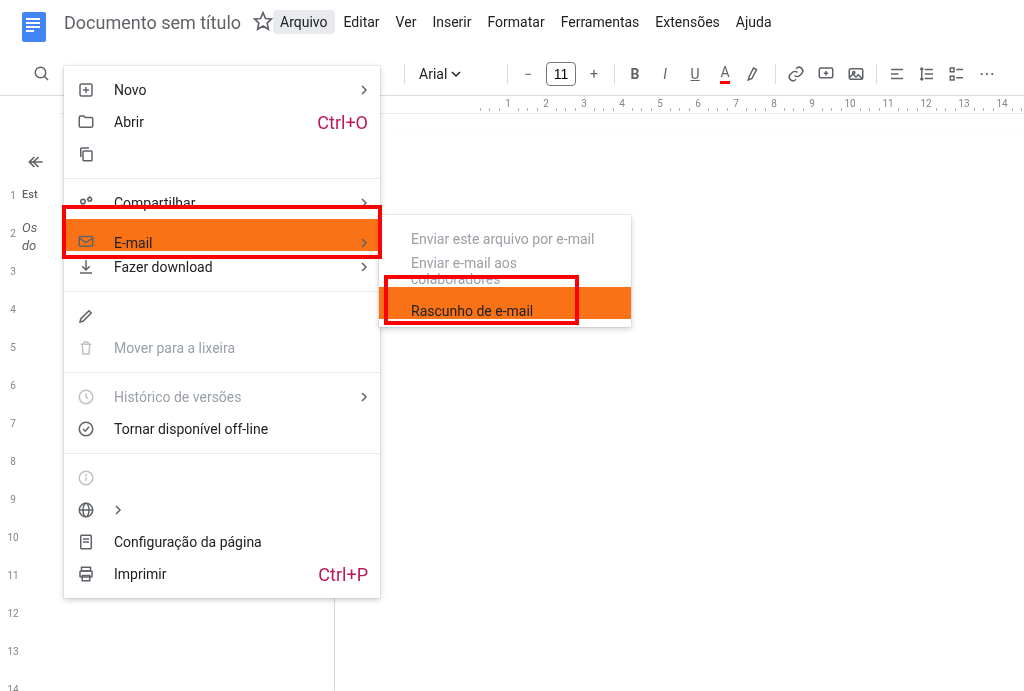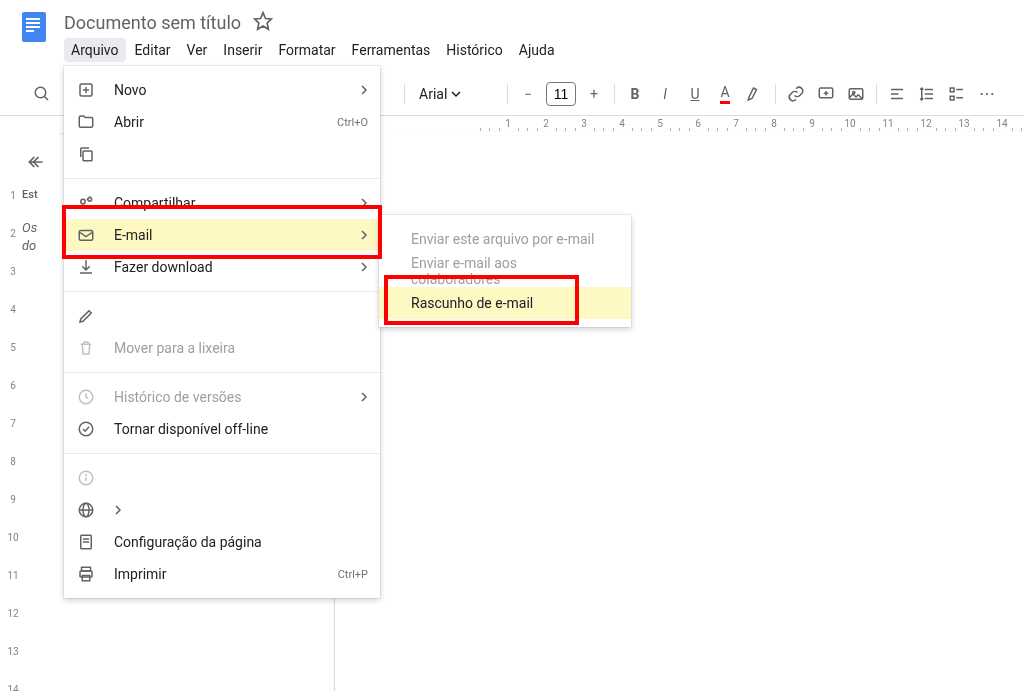--- a/index.html
+++ b/index.html
@@ -2,21 +2,21 @@
 <html><head>
 <meta charset="utf-8">
 <style>
 * { margin: 0; padding: 0; box-sizing: border-box; }
 body { font-family: 'Google Sans', Roboto, Arial, sans-serif; font-size: 14px; color: #202124; background: #fff; overflow: hidden; width: 1024px; height: 691px; position: relative; }
 
 
 .header { display: flex; align-items: flex-start; padding: 8px 16px 0 16px; gap: 12px; }
 .logo { width: 36px; height: 36px; display: flex; align-items: center; justify-content: center; }
 .logo svg { width: 36px; height: 36px; }
-.title-area { display: flex; flex-direction: column; gap: 0; flex: 1; }
+.title-area { display: flex; flex-direction: row; gap: 0; flex: 1; }
 .title-row { display: flex; align-items: center; gap: 12px; height: 28px; }
 .doc-title { font-size: 18px; color: #5f6368; font-weight: 400; }
 .star-icon { color: #5f6368; cursor: pointer; }
 
 
 .menubar { display: flex; gap: 2px; height: 28px; align-items: center; }
 .menubar-item { padding: 4px 7px; font-size: 14px; color: #202124; border-radius: 4px; cursor: pointer; }
 .menubar-item.active { background: #e8eaed; }
 
 
@@ -41,26 +41,26 @@
 
 
 .side-panel { position: absolute; left: 22px; top: 148px; width: 280px; }
 .back-btn { width: 28px; height: 28px; display: flex; align-items: center; justify-content: center; color: #5f6368; cursor: pointer; }
 .side-label { font-size: 11px; font-weight: 500; color: #5f6368; margin-top: 12px; }
 .side-text { font-size: 13px; color: #5f6368; font-style: italic; margin-top: 18px; line-height: 1.4; }
 
 
 .dropdown { position: absolute; left: 64px; top: 66px; width: 316px; background: #fff; border-radius: 0; box-shadow: 0 2px 6px rgba(0,0,0,0.2), 0 0 0 1px rgba(0,0,0,0.05); padding: 8px 0; z-index: 100; }
 .menu-item { display: flex; align-items: center; height: 32px; padding: 0 12px; cursor: pointer; gap: 18px; color: #202124; font-size: 14px; position: relative; }
-.menu-item.hover { background: #fef9c3; }
+.menu-item.hover { background: #f97316; align-items: flex-end; }
 .menu-item.disabled { color: #9aa0a6; cursor: default; }
 .menu-item .mi-icon { width: 20px; height: 20px; display: flex; align-items: center; justify-content: center; color: #5f6368; }
 .menu-item.disabled .mi-icon { color: #bdc1c6; }
 .menu-item .mi-label { flex: 1; }
-.menu-item .mi-shortcut { color: #737373; font-size: 11px; margin-left: 24px; }
+.menu-item .mi-shortcut { color: #be185d; font-size: 18px; margin-left: 24px; }
 .menu-item .mi-chevron { color: #5f6368; }
 .menu-sep { height: 1px; background: #e8eaed; margin: 8px 0; }
 
 
 .submenu { position: absolute; left: 379px; top: 215px; width: 252px; background: #fff; box-shadow: 0 2px 6px rgba(0,0,0,0.2), 0 0 0 1px rgba(0,0,0,0.05); padding: 8px 0; z-index: 101; }
 .submenu .menu-item { height: 32px; gap: 0; padding: 0 32px; }
 .submenu .menu-item.disabled { color: #9aa0a6; }
 
 
 .red-box { position: absolute; border: 4px solid #ff0000; z-index: 200; pointer-events: none; }
@@ -97,21 +97,21 @@
           </svg>
       </span>
     </div>
     <div class="menubar" id="menubar">
         <div class="menubar-item active">Arquivo</div>
         <div class="menubar-item">Editar</div>
         <div class="menubar-item">Ver</div>
         <div class="menubar-item">Inserir</div>
         <div class="menubar-item">Formatar</div>
         <div class="menubar-item">Ferramentas</div>
-        <div class="menubar-item">Histórico</div>
+        <div class="menubar-item">Extensões</div>
         <div class="menubar-item">Ajuda</div>
       </div>
   </div>
 </div>
 
 <div class="toolbar">
   <div class="tb-btn">
       <svg viewBox="0 0 24 24" fill="none" stroke="currentColor" stroke-width="2">
         <circle cx="10" cy="10" r="7"></circle>
         <line x1="20" y1="20" x2="15" y2="15"></line>

